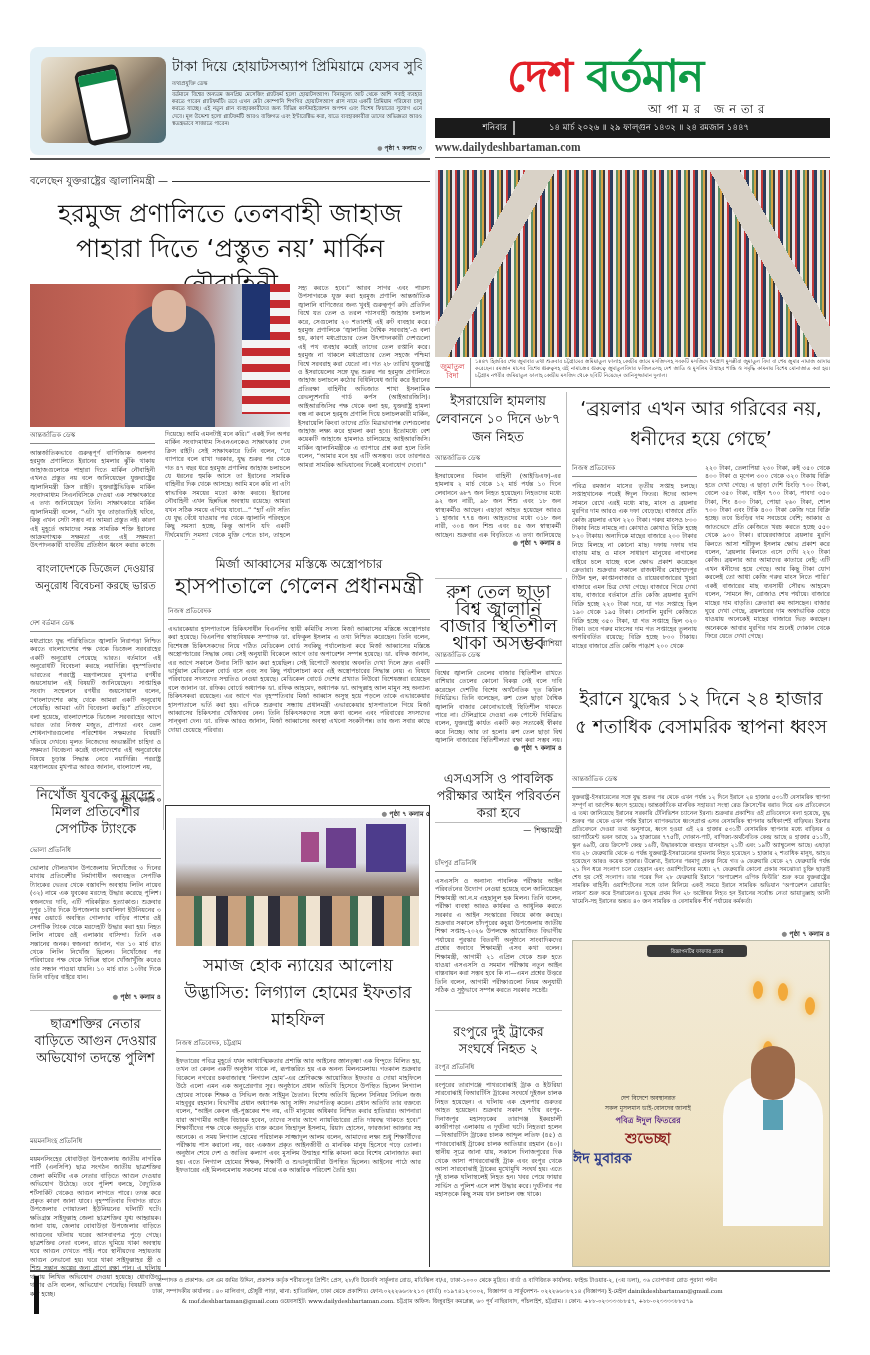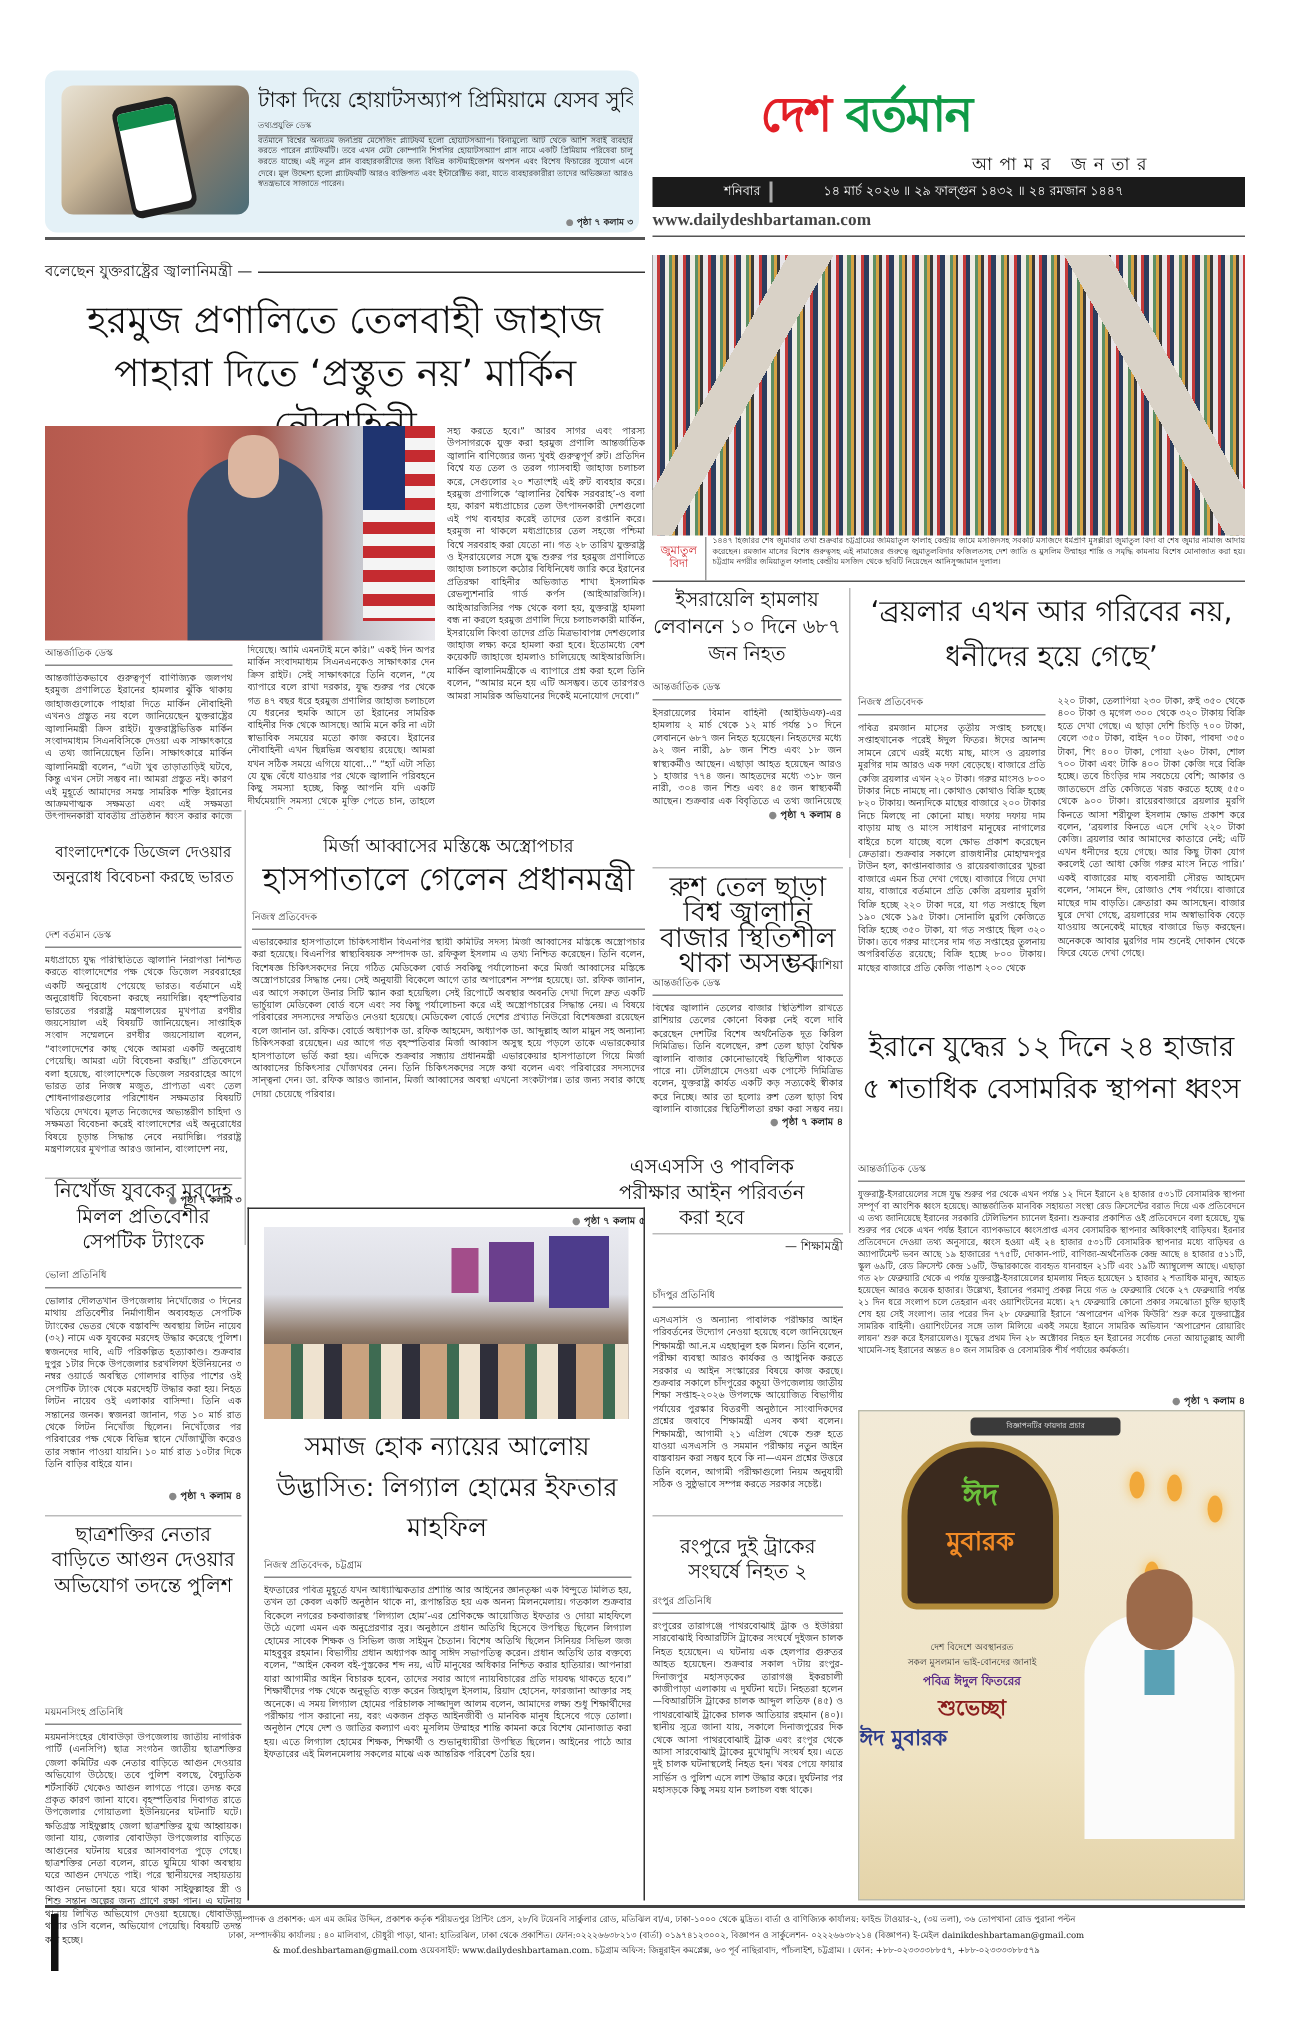--- a/index.html
+++ b/index.html
@@ -13,21 +13,21 @@
 .img{background:#999;overflow:hidden}
 .vline{position:absolute;width:1px;background:#444}
 .hline{position:absolute;height:1px;background:#666}
 
 #promo{left:30px;top:47px;width:396px;height:108px;background:#e4f1f7;border-radius:8px}
 #promo-img{left:41px;top:57px;width:125px;height:86px;border-radius:8px;background:linear-gradient(135deg,#e8e2d4 0%,#c9b79a 35%,#8a7c6a 60%,#4b6d78 100%)}
 .phone{position:absolute;left:40px;top:10px;width:44px;height:76px;background:#1f1f1f;border-radius:7px;transform:rotate(-12deg)}
 .phone i{position:absolute;left:3px;top:5px;width:38px;height:66px;background:#fff;border-radius:3px}
 .phone b{position:absolute;left:3px;top:5px;width:38px;height:11px;background:#128c4c;border-radius:3px 3px 0 0}
 
-#logo{left:507px;top:48px;width:300px;height:56px;font-family:"DejaVu Sans",sans-serif;font-weight:bold;font-size:32px;line-height:56px;letter-spacing:-1px}
+#logo{left:507px;top:48px;width:300px;height:56px;font-family:"DejaVu Sans",sans-serif;font-weight:bold;font-size:44px;line-height:56px;letter-spacing:-1px}
 #logo .red{color:#e21f26}
 #logo .green{color:#0f9a46}
 #tagline{left:648px;top:101px;width:166px;font-size:11.5px;letter-spacing:5px;font-family:"DejaVu Sans",sans-serif;color:#111}
 #datebar{left:435px;top:118px;width:395px;height:20px;background:#1b1b1b;color:#fff;font-size:8.5px;font-family:"DejaVu Sans",sans-serif;display:flex;align-items:center}
 #website{left:435px;top:141px;width:395px;text-align:left;font-weight:bold;font-family:"Liberation Serif",serif;font-size:11.5px;color:#444}
 </style>
 </head>
 <body>
 
 <div id="promo" class="abs"></div>
@@ -149,21 +149,21 @@
   <div style="position:absolute;left:125px;top:14px;width:18px;height:30px;background:#a34d8a"></div>
   <div style="position:absolute;left:0;top:78px;width:243px;height:50px;background:repeating-linear-gradient(90deg,#c9a27f 0 18px,#3e6b52 18px 26px,#efe3d0 26px 40px,#2f2f3a 40px 52px)"></div>
 </div>
 <div class="abs hl" style="left:168px;top:952px;width:260px;font-size:17px;line-height:27px">সমাজ হোক ন্যায়ের আলোয় উদ্ভাসিত: লিগ্যাল হোমের ইফতার মাহফিল</div>
 <div class="abs" style="left:176px;top:1038px;width:245px">
   <div class="byline">নিজস্ব প্রতিবেদক, চট্টগ্রাম</div>
   <div class="body-text" style="height:218px;overflow:hidden">ইফতারের পবিত্র মুহূর্তে যখন আধ্যাত্মিকতার প্রশান্তি আর আইনের জ্ঞানতৃষ্ণা এক বিন্দুতে মিলিত হয়, তখন তা কেবল একটি অনুষ্ঠান থাকে না, রূপান্তরিত হয় এক অনন্য মিলনমেলায়। গতকাল শুক্রবার বিকেলে নগরের চকবাজারস্থ ‘লিগ্যাল হোম’-এর শ্রেণিকক্ষে আয়োজিত ইফতার ও দোয়া মাহফিলে উঠে এলো এমন এক অনুপ্রেরণার সুর। অনুষ্ঠানে প্রধান অতিথি হিসেবে উপস্থিত ছিলেন লিগ্যাল হোমের সাবেক শিক্ষক ও সিভিল জজ সাইমুন চৈতান। বিশেষ অতিথি ছিলেন সিনিয়র সিভিল জজ মাহবুবুর রহমান। বিভাগীয় প্রধান অধ্যাপক আবু সাঈদ সভাপতিত্ব করেন। প্রধান অতিথি তার বক্তব্যে বলেন, “আইন কেবল বই-পুস্তকের শব্দ নয়, এটি মানুষের অধিকার নিশ্চিত করার হাতিয়ার। আপনারা যারা আগামীর আইন বিচারক হবেন, তাদের সবার আগে ন্যায়বিচারের প্রতি দায়বদ্ধ থাকতে হবে।” শিক্ষার্থীদের পক্ষ থেকে অনুভূতি ব্যক্ত করেন জিহাদুল ইসলাম, রিয়াদ হোসেন, ফারজানা আক্তার সহ অনেকে। এ সময় লিগ্যাল হোমের পরিচালক সাজ্জাদুল আলম বলেন, আমাদের লক্ষ্য শুধু শিক্ষার্থীদের পরীক্ষায় পাস করানো নয়, বরং একজন প্রকৃত আইনজীবী ও মানবিক মানুষ হিসেবে গড়ে তোলা। অনুষ্ঠান শেষে দেশ ও জাতির কল্যাণ এবং মুসলিম উম্মাহর শান্তি কামনা করে বিশেষ মোনাজাত করা হয়। এতে লিগ্যাল হোমের শিক্ষক, শিক্ষার্থী ও শুভানুধ্যায়ীরা উপস্থিত ছিলেন। আইনের পাঠে আর ইফতারের এই মিলনমেলায় সকলের মাঝে এক আন্তরিক পরিবেশ তৈরি হয়।</div>
 </div>
 
 <div class="hline" style="left:435px;top:822px;width:127px;background:#bbb"></div>
-<div class="abs hl" style="left:411px;top:770px;width:127px;font-size:13px;line-height:17px">এসএসসি ও পাবলিক পরীক্ষার আইন পরিবর্তন করা হবে</div>
+<div class="abs hl" style="left:435px;top:770px;width:127px;font-size:13px;line-height:17px">এসএসসি ও পাবলিক পরীক্ষার আইন পরিবর্তন করা হবে</div>
 <div class="abs" style="left:435px;top:824px;width:127px;text-align:right;font-size:8px;font-family:'DejaVu Sans',sans-serif">— শিক্ষামন্ত্রী</div>
 <div class="abs" style="left:435px;top:858px;width:127px">
   <div class="byline">চাঁদপুর প্রতিনিধি</div>
   <div class="body-text" style="height:150px;overflow:hidden">এসএসসি ও অন্যান্য পাবলিক পরীক্ষার আইন পরিবর্তনের উদ্যোগ নেওয়া হয়েছে বলে জানিয়েছেন শিক্ষামন্ত্রী আ.ন.ম এহছানুল হক মিলন। তিনি বলেন, পরীক্ষা ব্যবস্থা আরও কার্যকর ও আধুনিক করতে সরকার এ আইন সংস্কারের বিষয়ে কাজ করছে। শুক্রবার সকালে চাঁদপুরের কচুয়া উপজেলায় জাতীয় শিক্ষা সপ্তাহ-২০২৬ উপলক্ষে আয়োজিত বিভাগীয় পর্যায়ের পুরস্কার বিতরণী অনুষ্ঠানে সাংবাদিকদের প্রশ্নের জবাবে শিক্ষামন্ত্রী এসব কথা বলেন। শিক্ষামন্ত্রী, আগামী ২১ এপ্রিল থেকে শুরু হতে যাওয়া এসএসসি ও সমমান পরীক্ষায় নতুন আইন বাস্তবায়ন করা সম্ভব হবে কি না—এমন প্রশ্নের উত্তরে তিনি বলেন, আগামী পরীক্ষাগুলো নিয়ম অনুযায়ী সঠিক ও সুষ্ঠুভাবে সম্পন্ন করতে সরকার সচেষ্ট।</div>
 </div>
 
 <div class="hline" style="left:30px;top:1010px;width:131px;background:#bbb"></div>
 <div class="abs hl" style="left:30px;top:1015px;width:131px;font-size:13px;line-height:17px">ছাত্রশক্তির নেতার বাড়িতে আগুন দেওয়ার অভিযোগ তদন্তে পুলিশ</div>
 <div class="abs" style="left:30px;top:1136px;width:131px">
   <div class="byline">ময়মনসিংহ প্রতিনিধি</div>
@@ -172,24 +172,20 @@
 
 <div class="hline" style="left:435px;top:1010px;width:127px;background:#bbb"></div>
 <div class="abs hl" style="left:435px;top:1023px;width:127px;font-size:13px;line-height:17px">রংপুরে দুই ট্রাকের সংঘর্ষে নিহত ২</div>
 <div class="abs" style="left:435px;top:1062px;width:127px">
   <div class="byline">রংপুর প্রতিনিধি</div>
   <div class="body-text" style="height:195px;overflow:hidden">রংপুরের তারাগঞ্জে পাথরবোঝাই ট্রাক ও ইউরিয়া সারবোঝাই বিআরটিসি ট্রাকের সংঘর্ষে দুইজন চালক নিহত হয়েছেন। এ ঘটনায় এক হেলপার গুরুতর আহত হয়েছেন। শুক্রবার সকাল ৭টায় রংপুর-দিনাজপুর মহাসড়কের তারাগঞ্জ ইকরচালী কাজীপাড়া এলাকায় এ দুর্ঘটনা ঘটে। নিহতরা হলেন—বিআরটিসি ট্রাকের চালক আব্দুল লতিফ (৪৫) ও পাথরবোঝাই ট্রাকের চালক আতিয়ার রহমান (৪০)। স্থানীয় সূত্রে জানা যায়, সকালে দিনাজপুরের দিক থেকে আসা পাথরবোঝাই ট্রাক এবং রংপুর থেকে আসা সারবোঝাই ট্রাকের মুখোমুখি সংঘর্ষ হয়। এতে দুই চালক ঘটনাস্থলেই নিহত হন। খবর পেয়ে ফায়ার সার্ভিস ও পুলিশ এসে লাশ উদ্ধার করে। দুর্ঘটনার পর মহাসড়কে কিছু সময় যান চলাচল বন্ধ থাকে।</div>
 </div>
 
 <div class="abs" style="left:572px;top:940px;width:258px;height:327px;background:linear-gradient(180deg,#f2ead7 0%,#efe3c3 70%,#e4d3a8 100%);border:1px solid #bba;overflow:hidden">
   <div style="position:absolute;left:74px;top:4px;width:100px;height:12px;background:#3a3a3a;color:#fff;font-size:5px;text-align:center;line-height:12px;font-family:'DejaVu Sans',sans-serif;border-radius:3px">বিজ্ঞাপনটির ফায়দার প্রচার</div>
-  <div style="position:absolute;left:28px;top:20px;width:105px;height:112px;background:#3b2a1e;border:4px solid #b08a3a;border-radius:50px 50px 10px 10px">
-    <div style="text-align:center;color:#6bbf3b;font-size:20px;font-weight:bold;font-family:'DejaVu Sans',sans-serif;margin-top:16px">ঈদ</div>
-    <div style="text-align:center;color:#f08a26;font-size:17px;font-weight:bold;font-family:'DejaVu Sans',sans-serif">মুবারক</div>
-  </div>
   <div style="position:absolute;left:180px;top:40px;width:10px;height:18px;background:#f2a93a;border-radius:50%;box-shadow:0 0 8px #f6c15c"></div>
   <div style="position:absolute;left:205px;top:42px;width:10px;height:18px;background:#f2a93a;border-radius:50%;box-shadow:0 0 8px #f6c15c"></div>
   <div style="position:absolute;left:232px;top:56px;width:10px;height:18px;background:#f2a93a;border-radius:50%;box-shadow:0 0 8px #f6c15c"></div>
   <div style="position:absolute;left:190px;top:100px;width:10px;height:18px;background:#f2a93a;border-radius:50%;box-shadow:0 0 8px #f6c15c"></div>
   <div style="position:absolute;left:150px;top:135px;width:100px;height:150px;background:#fbfbfb;border-radius:40px 40px 0 0">
     <div style="position:absolute;left:28px;top:-30px;width:44px;height:54px;background:#9c6a4a;border-radius:22px"></div>
     <div style="position:absolute;left:40px;top:24px;width:20px;height:30px;background:#5aa1b5"></div>
   </div>
   <div style="position:absolute;left:0;top:152px;width:150px;font-size:6px;text-align:center;color:#333;font-family:'DejaVu Sans',sans-serif">দেশ বিদেশে অবস্থানরত</div>
   <div style="position:absolute;left:0;top:162px;width:150px;font-size:6px;text-align:center;color:#333;font-family:'DejaVu Sans',sans-serif">সকল মুসলমান ভাই-বোনদের জানাই</div>

